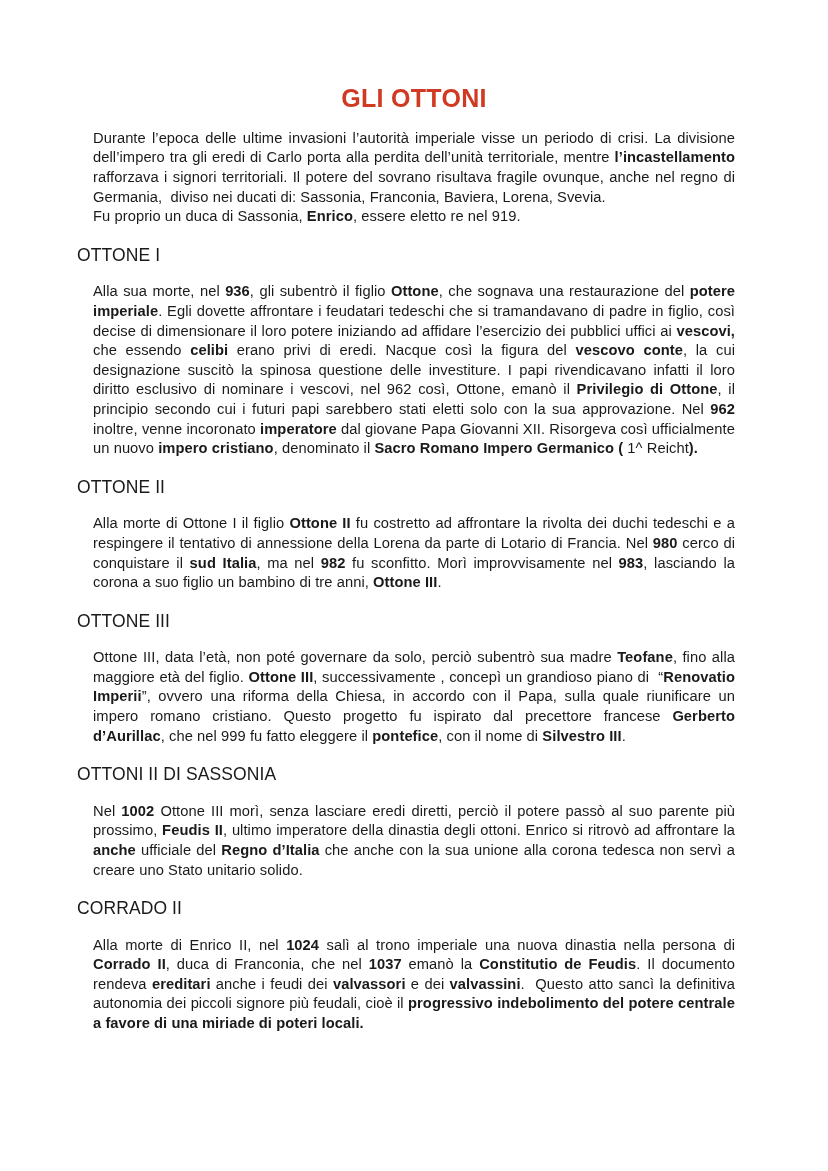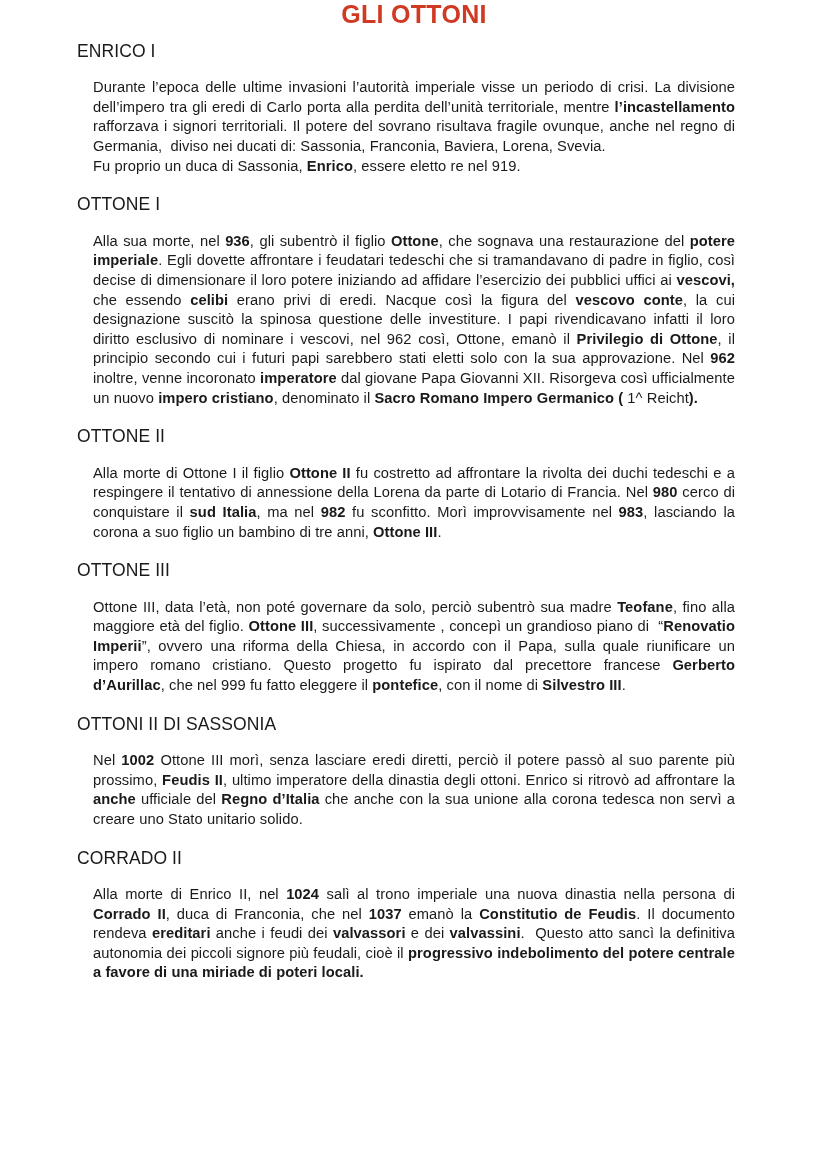--- a/index.html
+++ b/index.html
@@ -24,20 +24,21 @@
     overflow: hidden;
   }
   .content {
     position: absolute;
     left: 77px;
     top: 0;
     width: 674px;
   }
   .doc-title {
     margin: 0;
+    padding-top: 84px;
     text-align: center;
     font-size: 25px;
     font-weight: bold;
     letter-spacing: 0.3px;
     color: #d13a22;
     line-height: 1.15;
   }
   .section {
     margin: 0;
   }
@@ -64,21 +65,20 @@
   .gap { margin-top: 17px; }
 </style>
 </head>
 <body style="background: rgb(255, 255, 255);">
 
 <div class="page">
   <div class="content">
     <h1 class="doc-title" style="color: rgb(209, 58, 34);">GLI OTTONI</h1>
     <div id="sections">
         <div class="section gap-first">
-          <h2 class="section-heading">ENRICO I</h2>
           <p class="section-body">Durante l’epoca delle ultime invasioni l’autorità imperiale visse un periodo di crisi. La divisione dell’impero tra gli eredi di Carlo porta alla perdita dell’unità territoriale, mentre <b>l’incastellamento</b> rafforzava i signori territoriali. Il potere del sovrano risultava fragile ovunque, anche nel regno di Germania,  diviso nei ducati di: Sassonia, Franconia, Baviera, Lorena, Svevia.
 Fu proprio un duca di Sassonia, <b>Enrico</b>, essere eletto re nel 919.</p>
         </div>
         <div class="section gap">
           <h2 class="section-heading">OTTONE I</h2>
           <p class="section-body">Alla sua morte, nel <b>936</b>, gli subentrò il figlio <b>Ottone</b>, che sognava una restaurazione del <b>potere imperiale</b>. Egli dovette affrontare i feudatari tedeschi che si tramandavano di padre in figlio, così decise di dimensionare il loro potere iniziando ad affidare l’esercizio dei pubblici uffici ai <b>vescovi,</b> che essendo <b>celibi</b> erano privi di eredi. Nacque così la figura del <b>vescovo conte</b>, la cui designazione suscitò la spinosa questione delle investiture. I papi rivendicavano infatti il loro diritto esclusivo di nominare i vescovi, nel 962 così, Ottone, emanò il <b>Privilegio di Ottone</b>, il principio secondo cui i futuri papi sarebbero stati eletti solo con la sua approvazione. Nel <b>962</b> inoltre, venne incoronato <b>imperatore</b> dal giovane Papa Giovanni XII. Risorgeva così ufficialmente un nuovo <b>impero cristiano</b>, denominato il <b>Sacro Romano Impero Germanico (</b> 1^ Reicht<b>).</b></p>
         </div>
         <div class="section gap">
           <h2 class="section-heading">OTTONE II</h2>
           <p class="section-body">Alla morte di Ottone I il figlio <b>Ottone II</b> fu costretto ad affrontare la rivolta dei duchi tedeschi e a respingere il tentativo di annessione della Lorena da parte di Lotario di Francia. Nel <b>980</b> cerco di conquistare il <b>sud Italia</b>, ma nel <b>982</b> fu sconfitto. Morì improvvisamente nel <b>983</b>, lasciando la corona a suo figlio un bambino di tre anni, <b>Ottone III</b>.</p>

